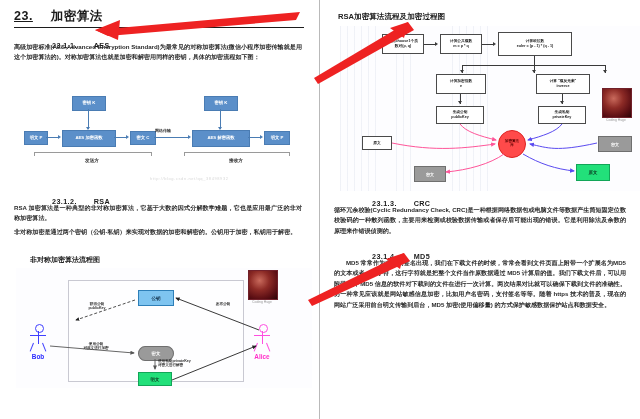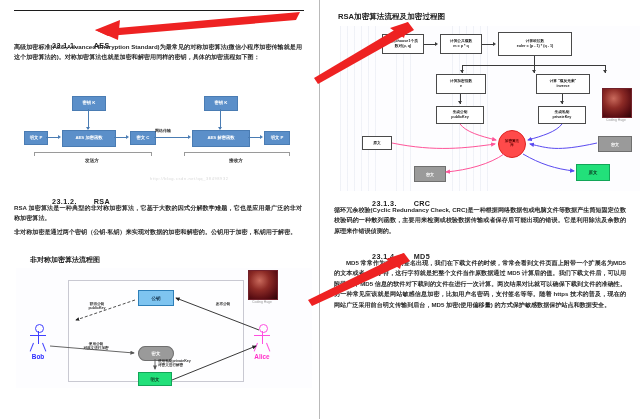--- a/index.html
+++ b/index.html
@@ -123,20 +123,25 @@
   }
 </style>
 </head>
 <body>
 
 <div class="spread">
 
   <div class="page page-left">
 
     <div style="position:absolute;left:14px;top:8px;width:290px;">
+      <div class="h1">
+        <span class="num">23.</span>
+        <span style="display:inline-block;width:10px;"></span>
+        <span>加密算法</span>
+      </div>
       <div class="rule" style="margin-top:2px;"></div>
     </div>
 
     <div style="position:absolute;left:52px;top:34px;">
       <span class="h3">23.1.1.</span>
       <span style="display:inline-block;width:8px;"></span>
       <span class="h3">AES</span>
     </div>
 
     <div class="body blur" style="position:absolute;left:14px;top:42px;width:288px;">高级加密标准(AES,Advanced Encryption Standard)为最常见的对称加密算法(微信小程序加密传输就是用这个加密算法的)。对称加密算法也就是加密和解密用同样的密钥，具体的加密流程如下图：</div>

